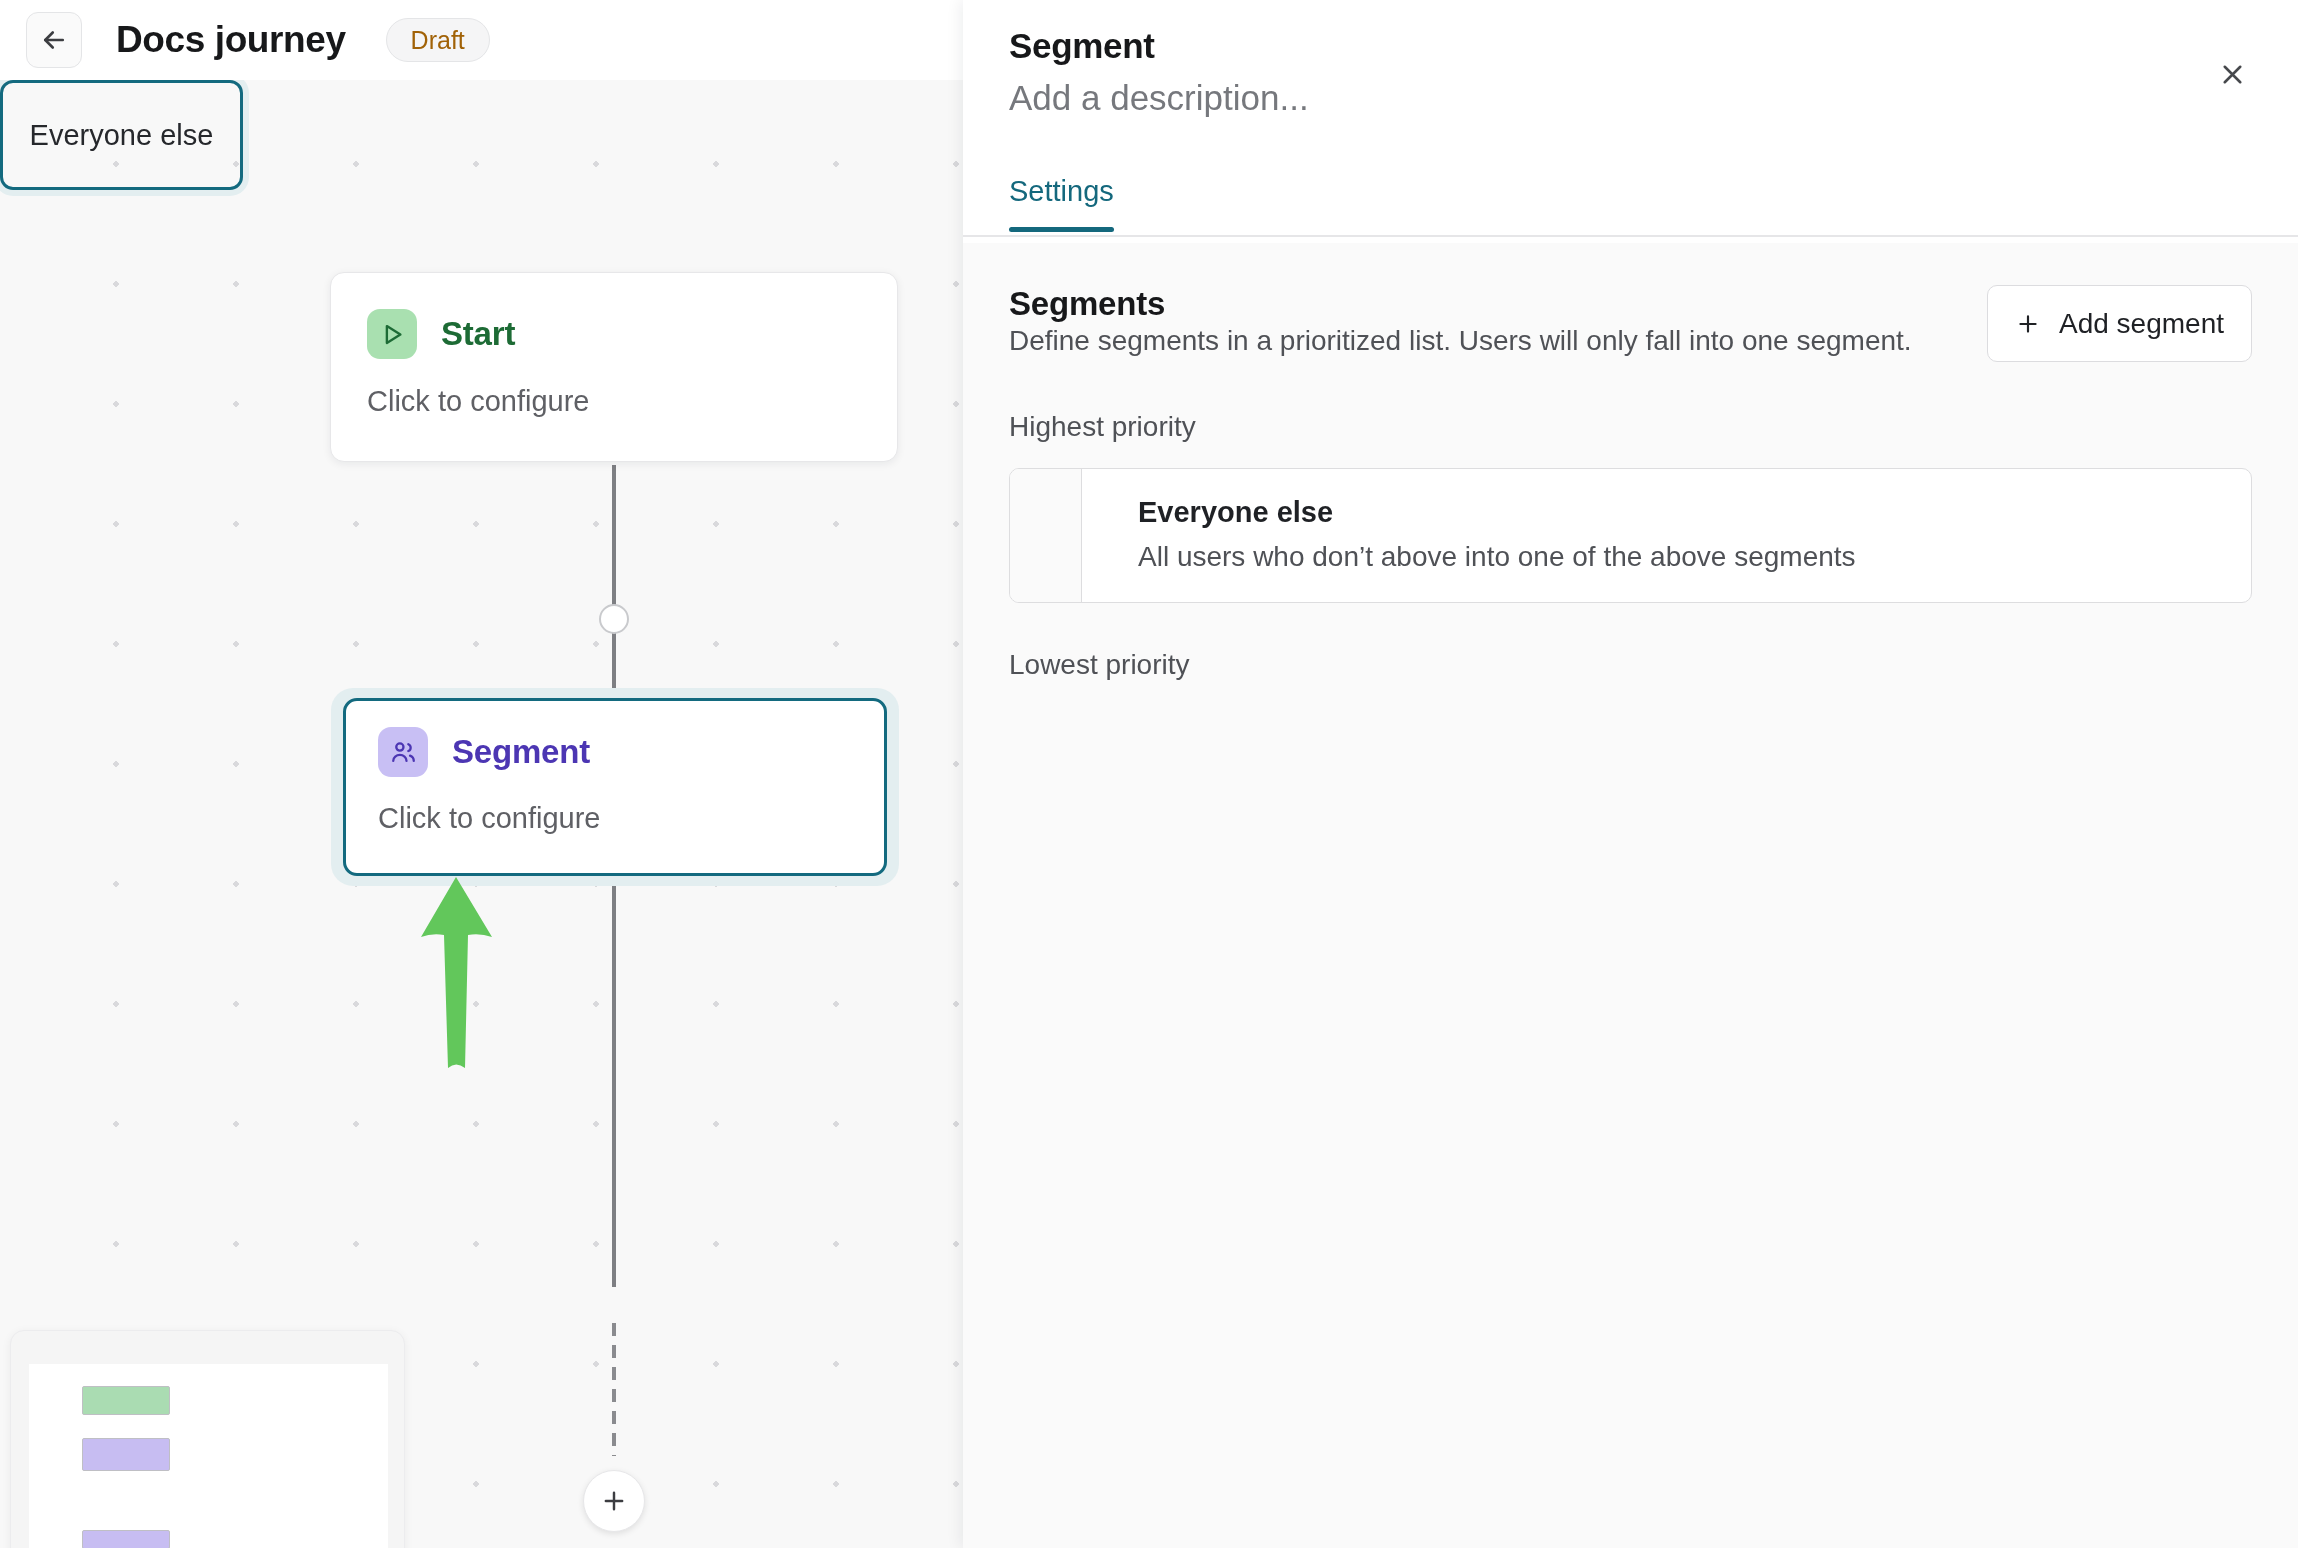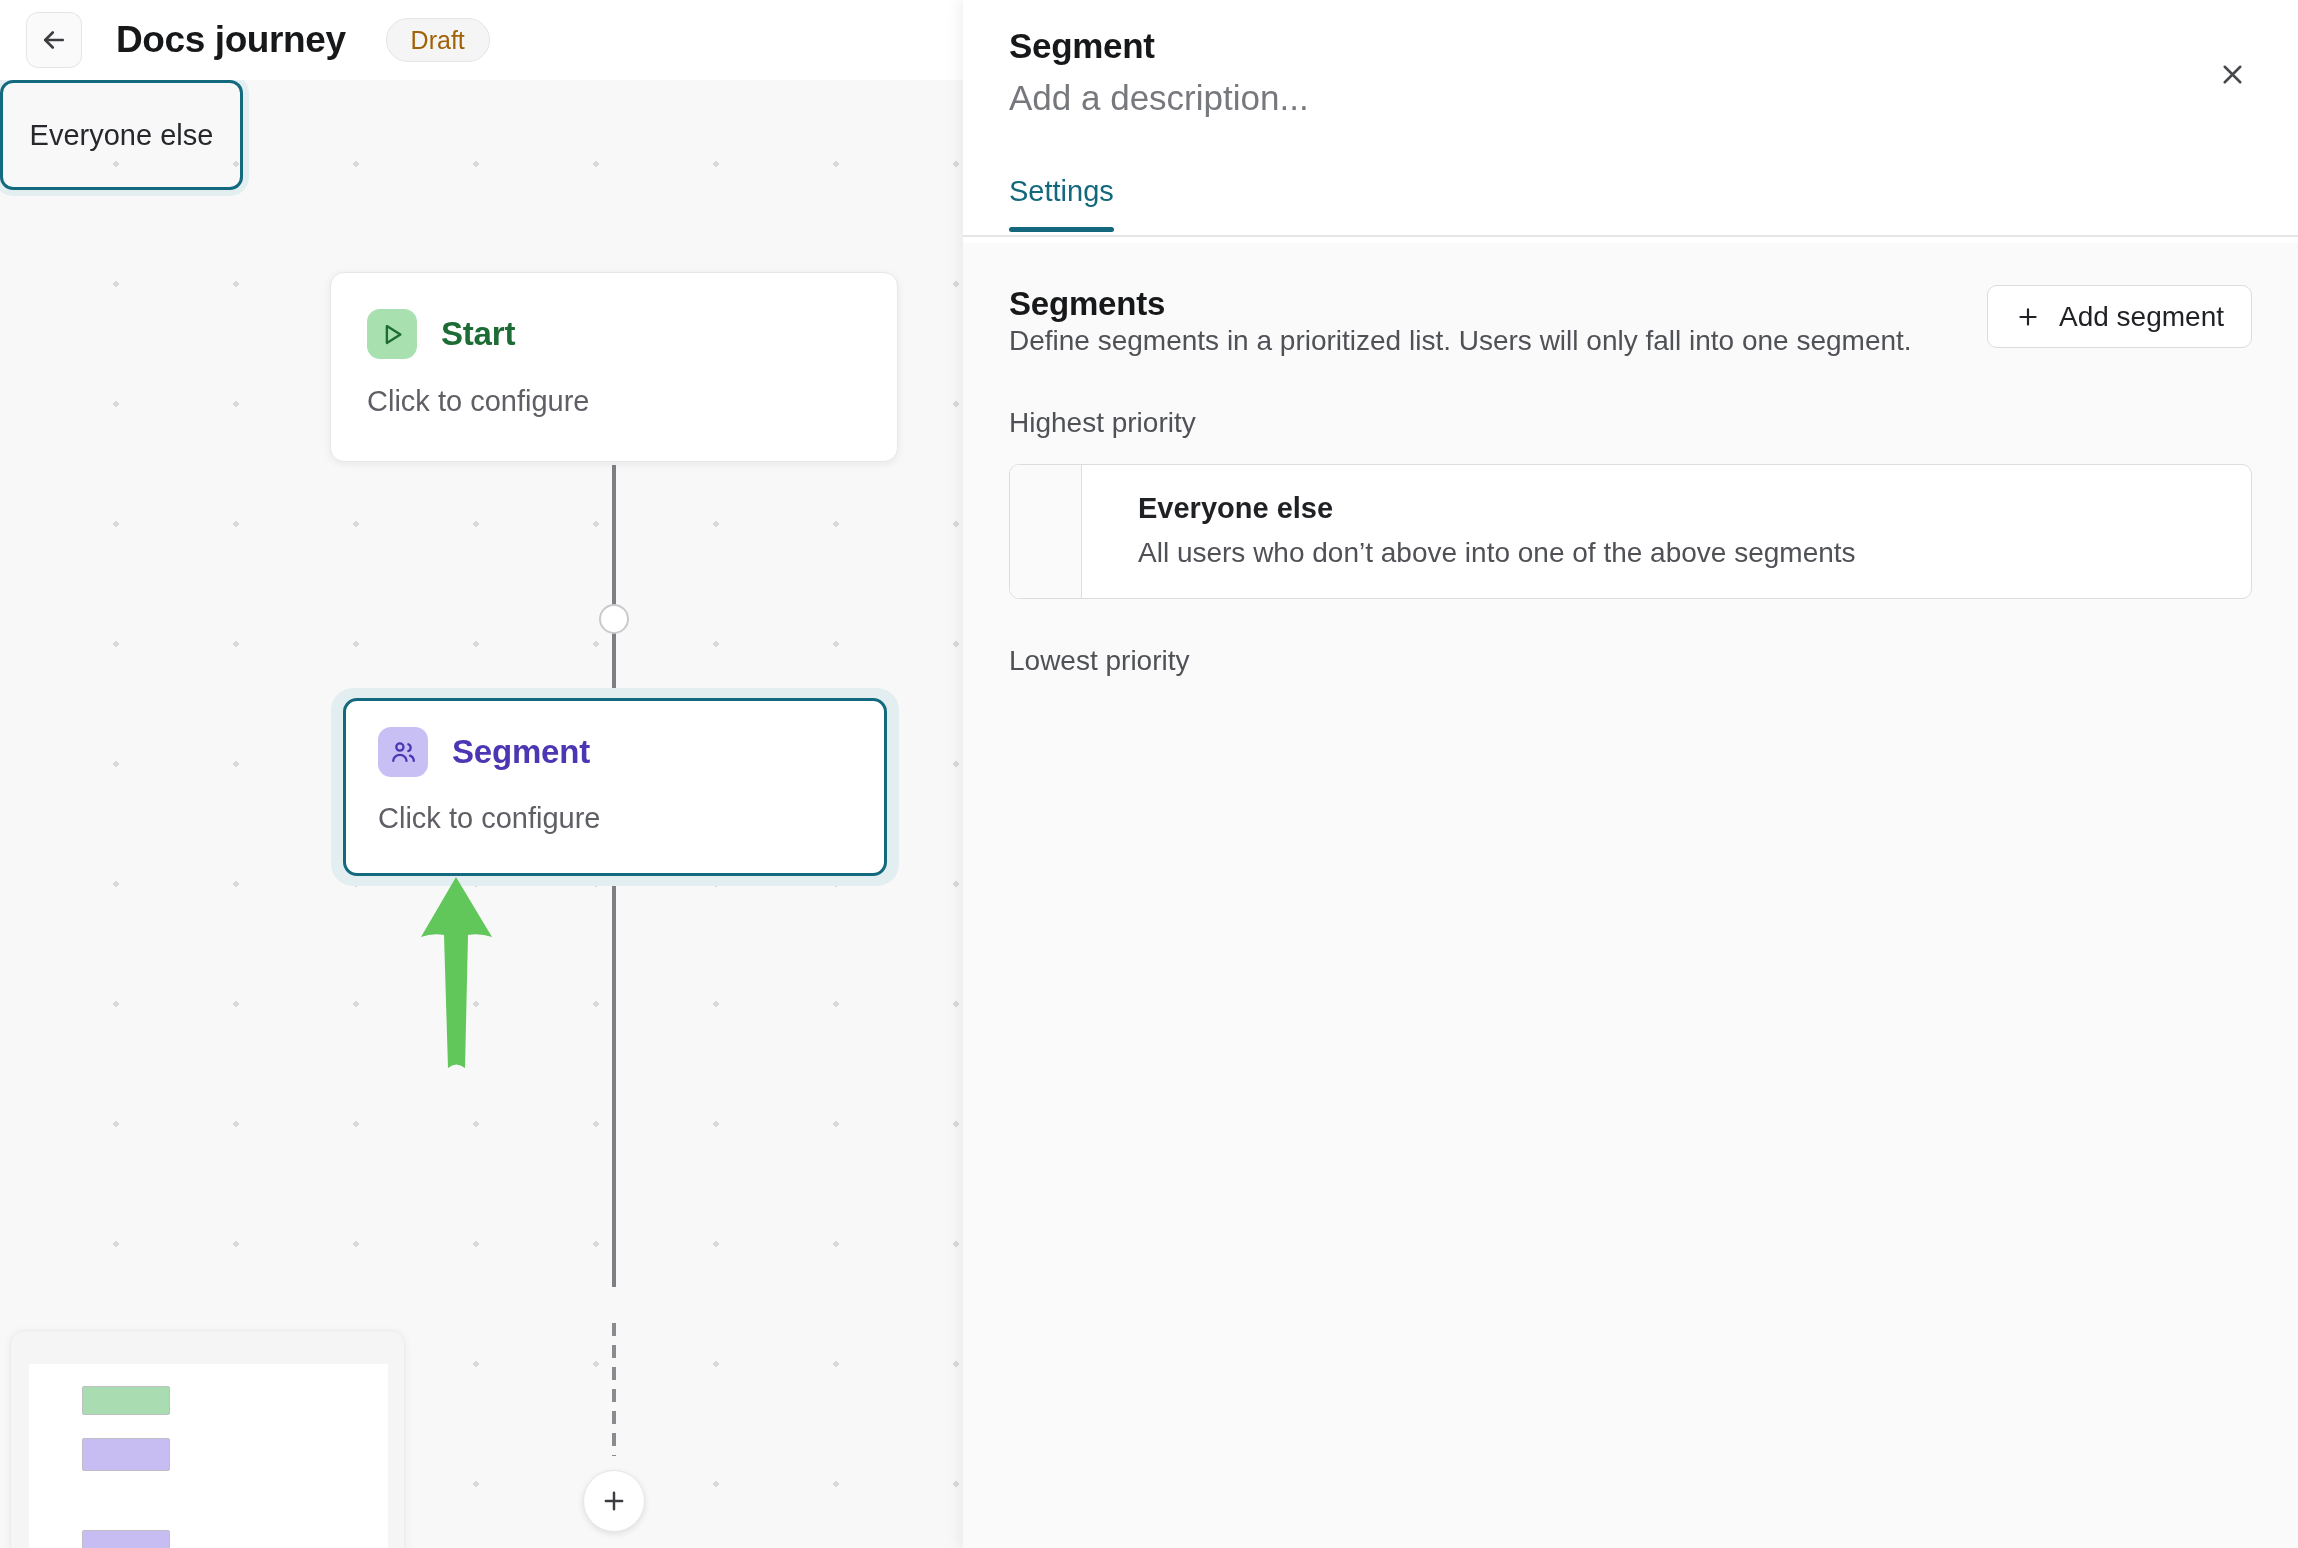--- a/index.html
+++ b/index.html
@@ -281,21 +281,21 @@
     color: #17181a;
     letter-spacing: -0.2px;
   }
   .section-desc {
     font-size: 28px;
     color: #4f5156;
     line-height: 1.25;
   }
   .add-segment-btn {
     flex: 0 0 auto;
-    height: 63px;
+    height: 77px;
     padding: 0 27px;
     background: #ffffff;
     border: 1px solid #dcdcdf;
     border-radius: 10px;
     display: flex; align-items: center; gap: 18px;
     font-size: 28px;
     color: #1f2125;
     cursor: pointer;
     white-space: nowrap;
   }

